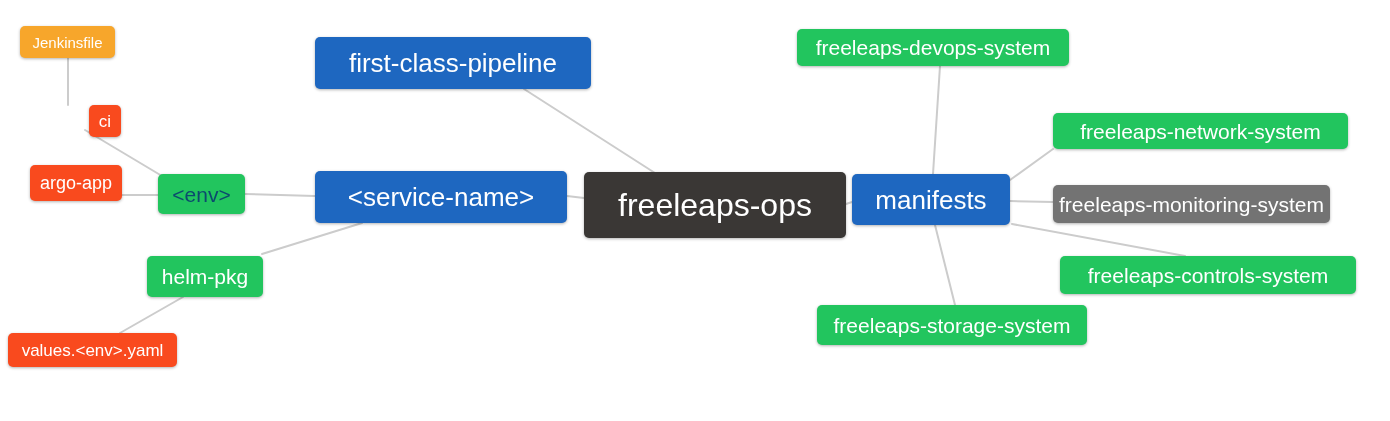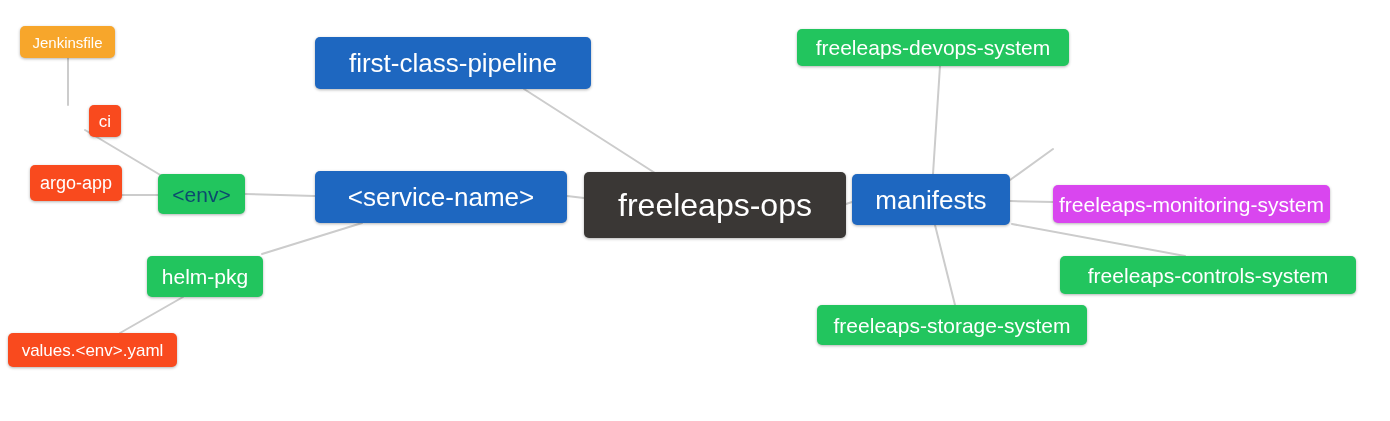--- a/index.html
+++ b/index.html
@@ -94,21 +94,24 @@
       </div>
       <div class="node" style="left: 584px; top: 172px; width: 262px; height: 66px; background: rgb(58, 55, 53); font-size: 32px; color: rgb(255, 255, 255);">
         <span class="node-label">freeleaps-ops</span>
       </div>
       <div class="node" style="left: 852px; top: 174px; width: 158px; height: 51px; background: rgb(30, 103, 192); font-size: 26px; color: rgb(255, 255, 255);">
         <span class="node-label">manifests</span>
       </div>
       <div class="node" style="left: 797px; top: 29px; width: 272px; height: 37px; background: rgb(34, 197, 94); font-size: 21px; color: rgb(255, 255, 255);">
         <span class="node-label">freeleaps-devops-system</span>
       </div>
-      <div class="node" style="left: 1053px; top: 185px; width: 277px; height: 38px; background: #d946ef; font-size: 21px; color: rgb(255, 255, 255);">
+      <div class="node" style="left: 1053px; top: 113px; width: 295px; height: 36px; background: rgb(34, 197, 94); font-size: 21px; color: rgb(255, 255, 255);">
+        <span class="node-label">freeleaps-network-system</span>
+      </div>
+      <div class="node" style="left: 1053px; top: 185px; width: 277px; height: 38px; background: #737373; font-size: 21px; color: rgb(255, 255, 255);">
         <span class="node-label">freeleaps-monitoring-system</span>
       </div>
       <div class="node" style="left: 1060px; top: 256px; width: 296px; height: 38px; background: rgb(34, 197, 94); font-size: 21px; color: rgb(255, 255, 255);">
         <span class="node-label">freeleaps-controls-system</span>
       </div>
       <div class="node" style="left: 817px; top: 305px; width: 270px; height: 40px; background: rgb(34, 197, 94); font-size: 21px; color: rgb(255, 255, 255);">
         <span class="node-label">freeleaps-storage-system</span>
       </div>
     </div>
 </div>

